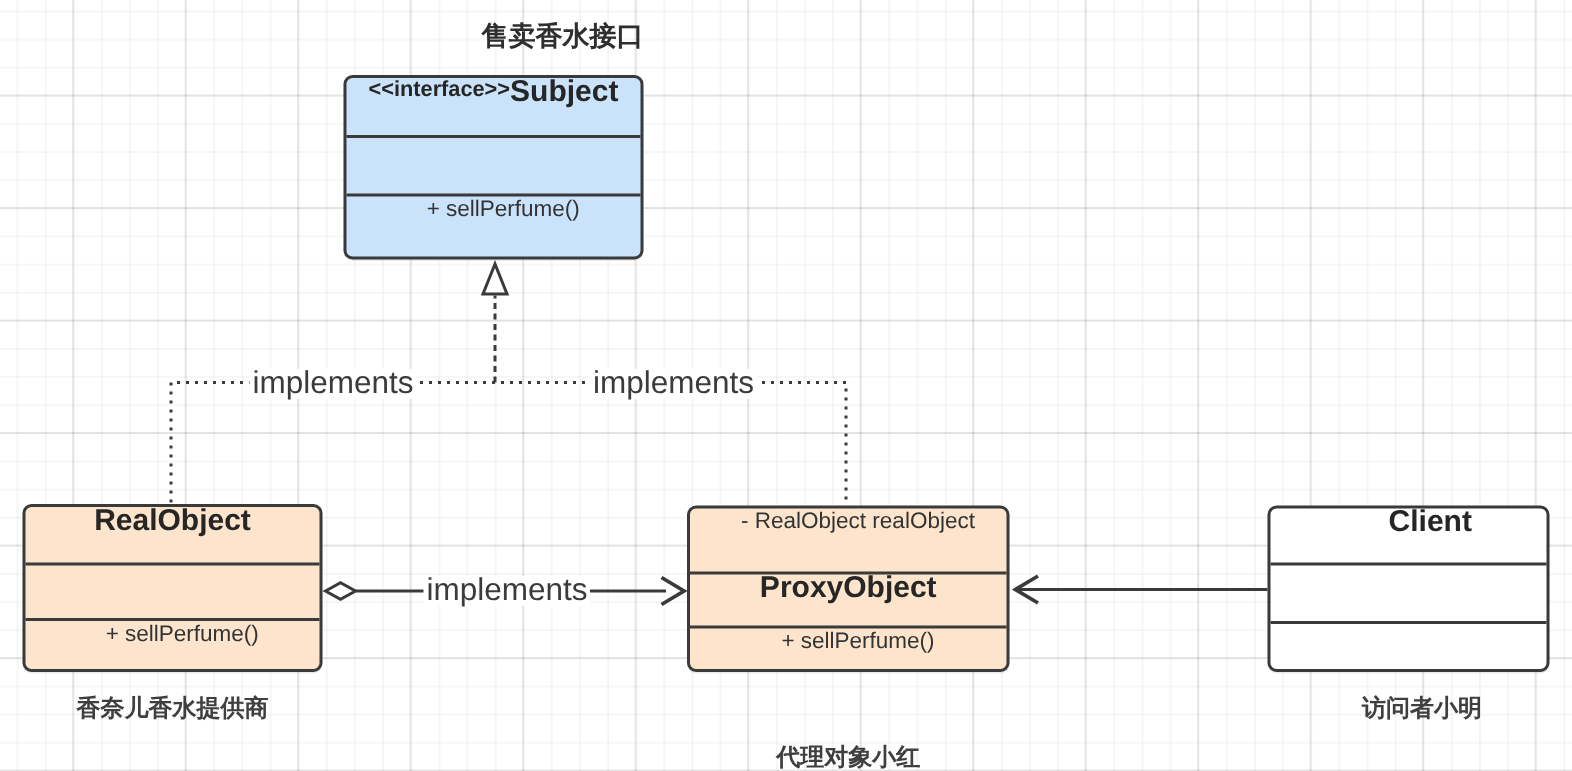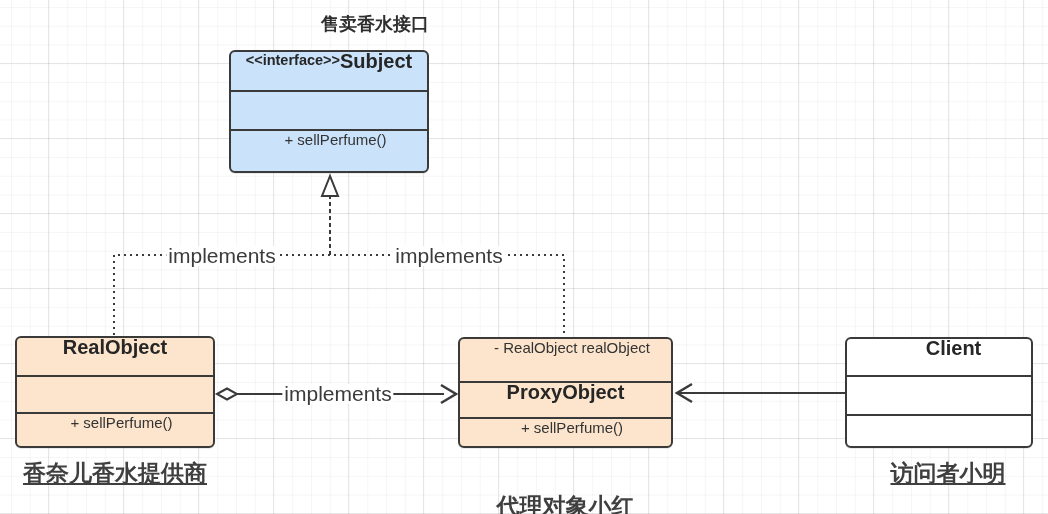--- a/index.html
+++ b/index.html
@@ -30,22 +30,22 @@
   }
   .uml-class .sec{box-sizing:border-box;display:flex;justify-content:center;}
   .uml-class .sec + .sec{border-top:2px solid var(--stroke);}
   .fill-interface{background:var(--interface-fill);}
   .fill-object{background:var(--object-fill);}
   .fill-client{background:var(--client-fill);}
   .class-name{font-weight:bold;font-size:20px;color:#262626;text-align:center;line-height:18px;}
   .stereotype{font-weight:bold;font-size:14.5px;color:#262626;text-align:center;line-height:17px;}
   .member{font-size:15px;color:#333333;text-align:left;padding-left:13px;line-height:17px;}
   .caption{
-    position:absolute;font-weight:bold;font-size:23px;color:#3F3F3F;
-    text-align:center;height:24px;line-height:24px;text-decoration:underline;
+    position:absolute;font-weight:bold;font-size:16px;color:#3F3F3F;
+    text-align:center;height:24px;line-height:24px;
   }
   .caption-top{
     position:absolute;font-weight:bold;font-size:18px;color:#2E2E2E;
     text-align:right;height:22px;line-height:22px;
   }
   .edge-label{
     position:absolute;transform:translate(-50%,-50%);
     font-size:21px;color:var(--label-text);background:#ffffff;
     padding:0 2px;line-height:20px;white-space:nowrap;
   }

